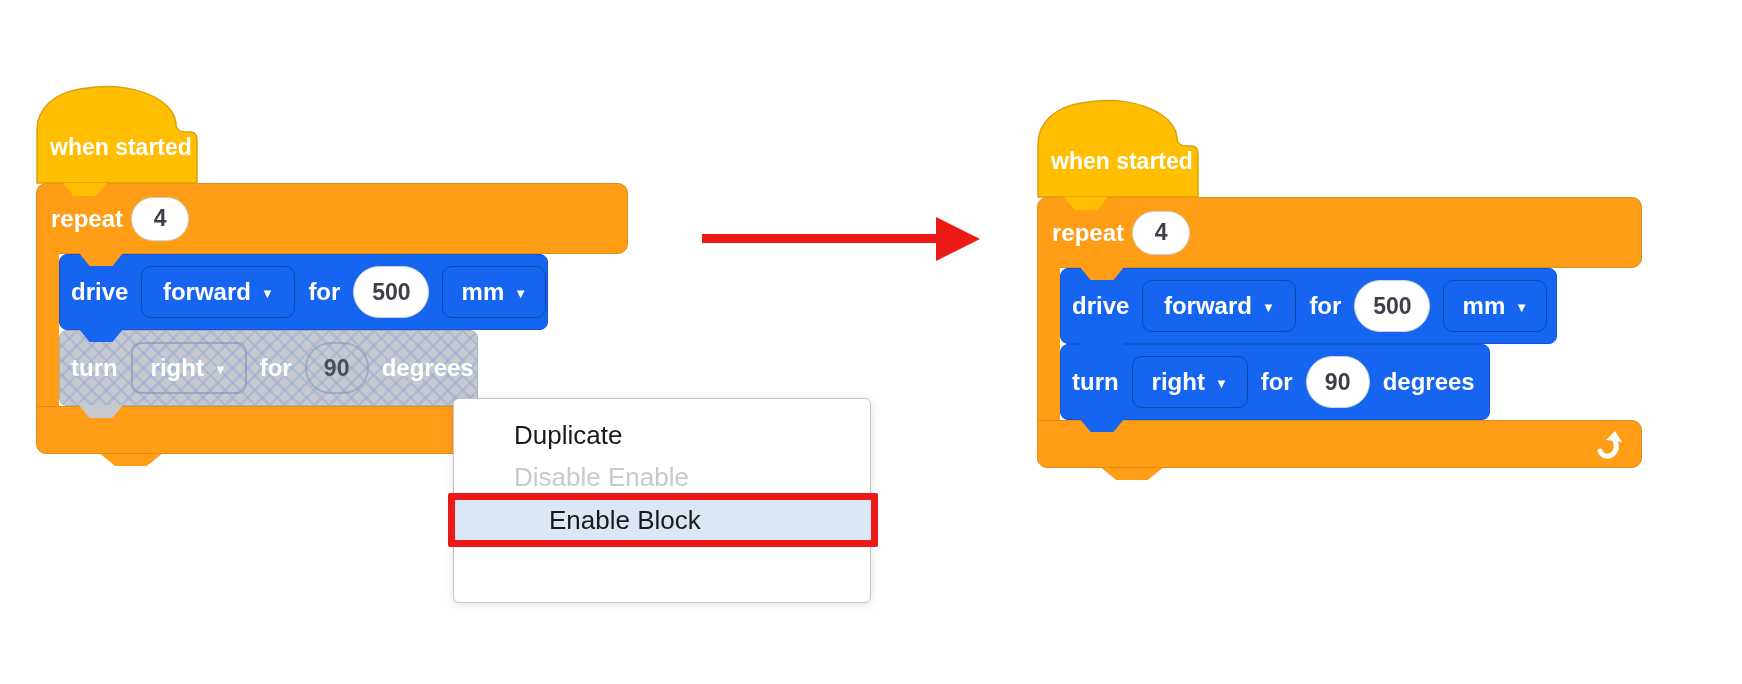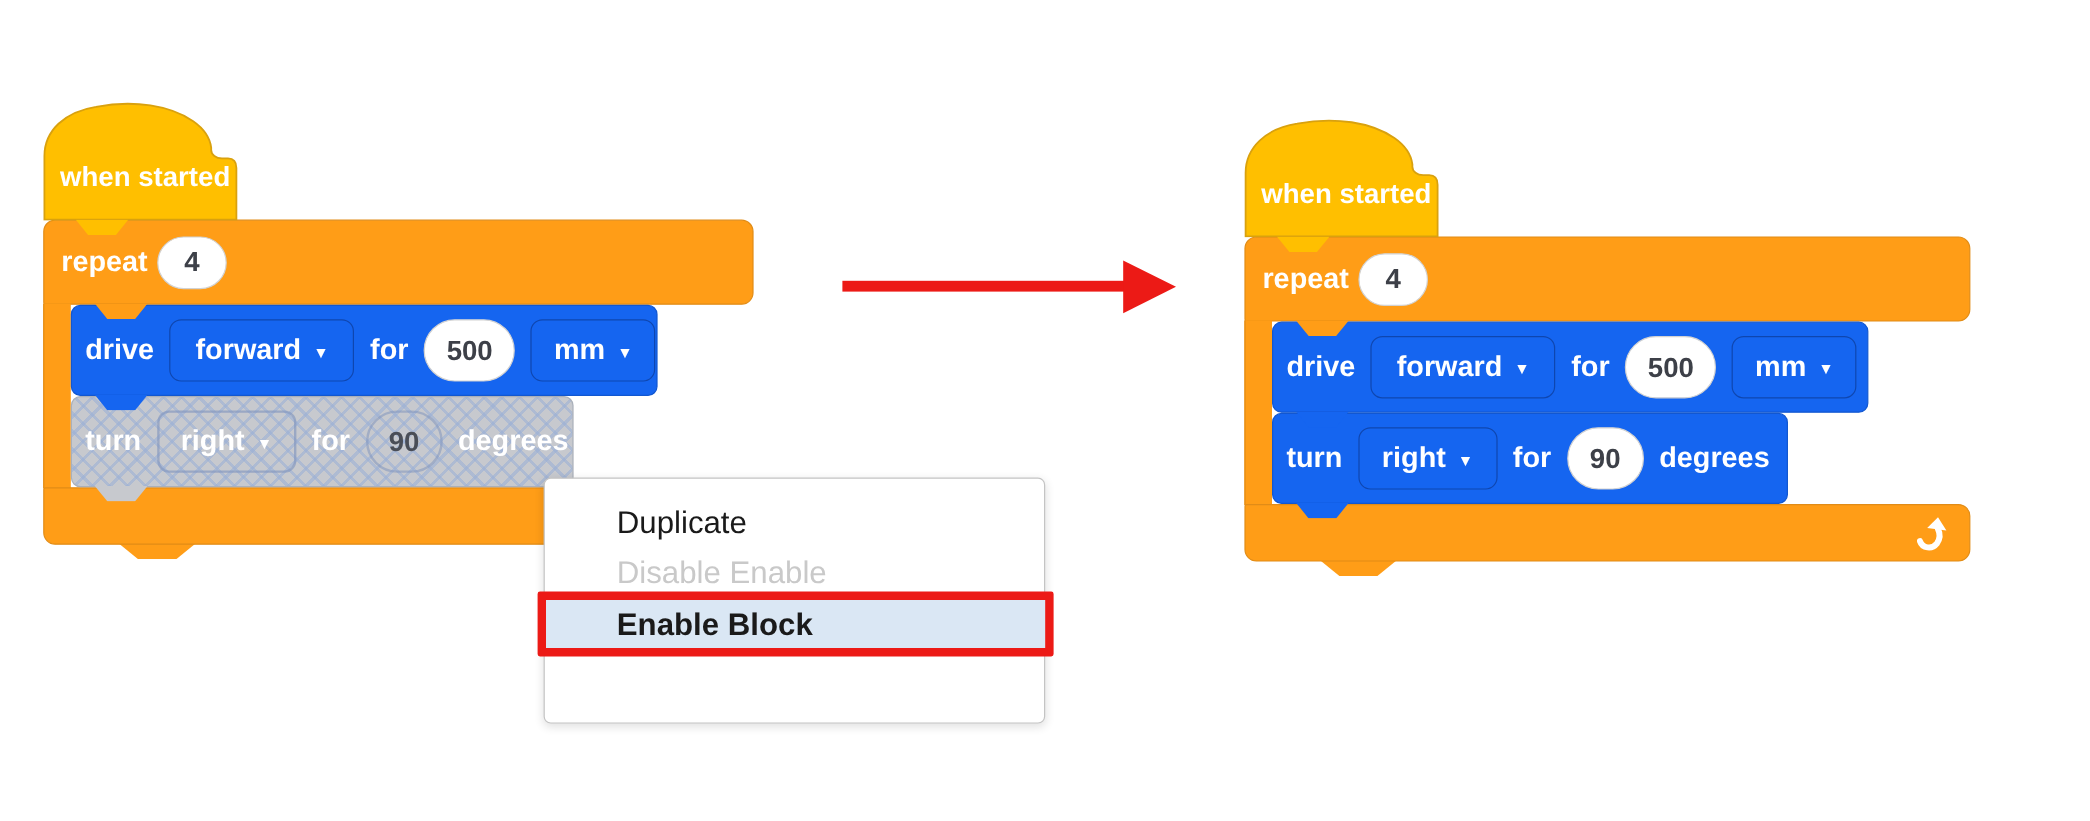--- a/index.html
+++ b/index.html
@@ -152,22 +152,21 @@
     width: 430px;
     height: 54px;
     background: var(--menu-highlight);
     border: 7px solid var(--alert-red);
     border-radius: 2px;
     z-index: 11;
   }
   .menu-highlight .menu-item {
     height: 56px;
     line-height: 40px;
-    padding-left: 59px;
-    font-weight: bold;
+    padding-left: 94px;
   }
 
   
   .arrow-line {
     position: absolute;
     left: 702px;
     top: 234px;
     width: 237px;
     height: 9px;
     background: var(--alert-red);

